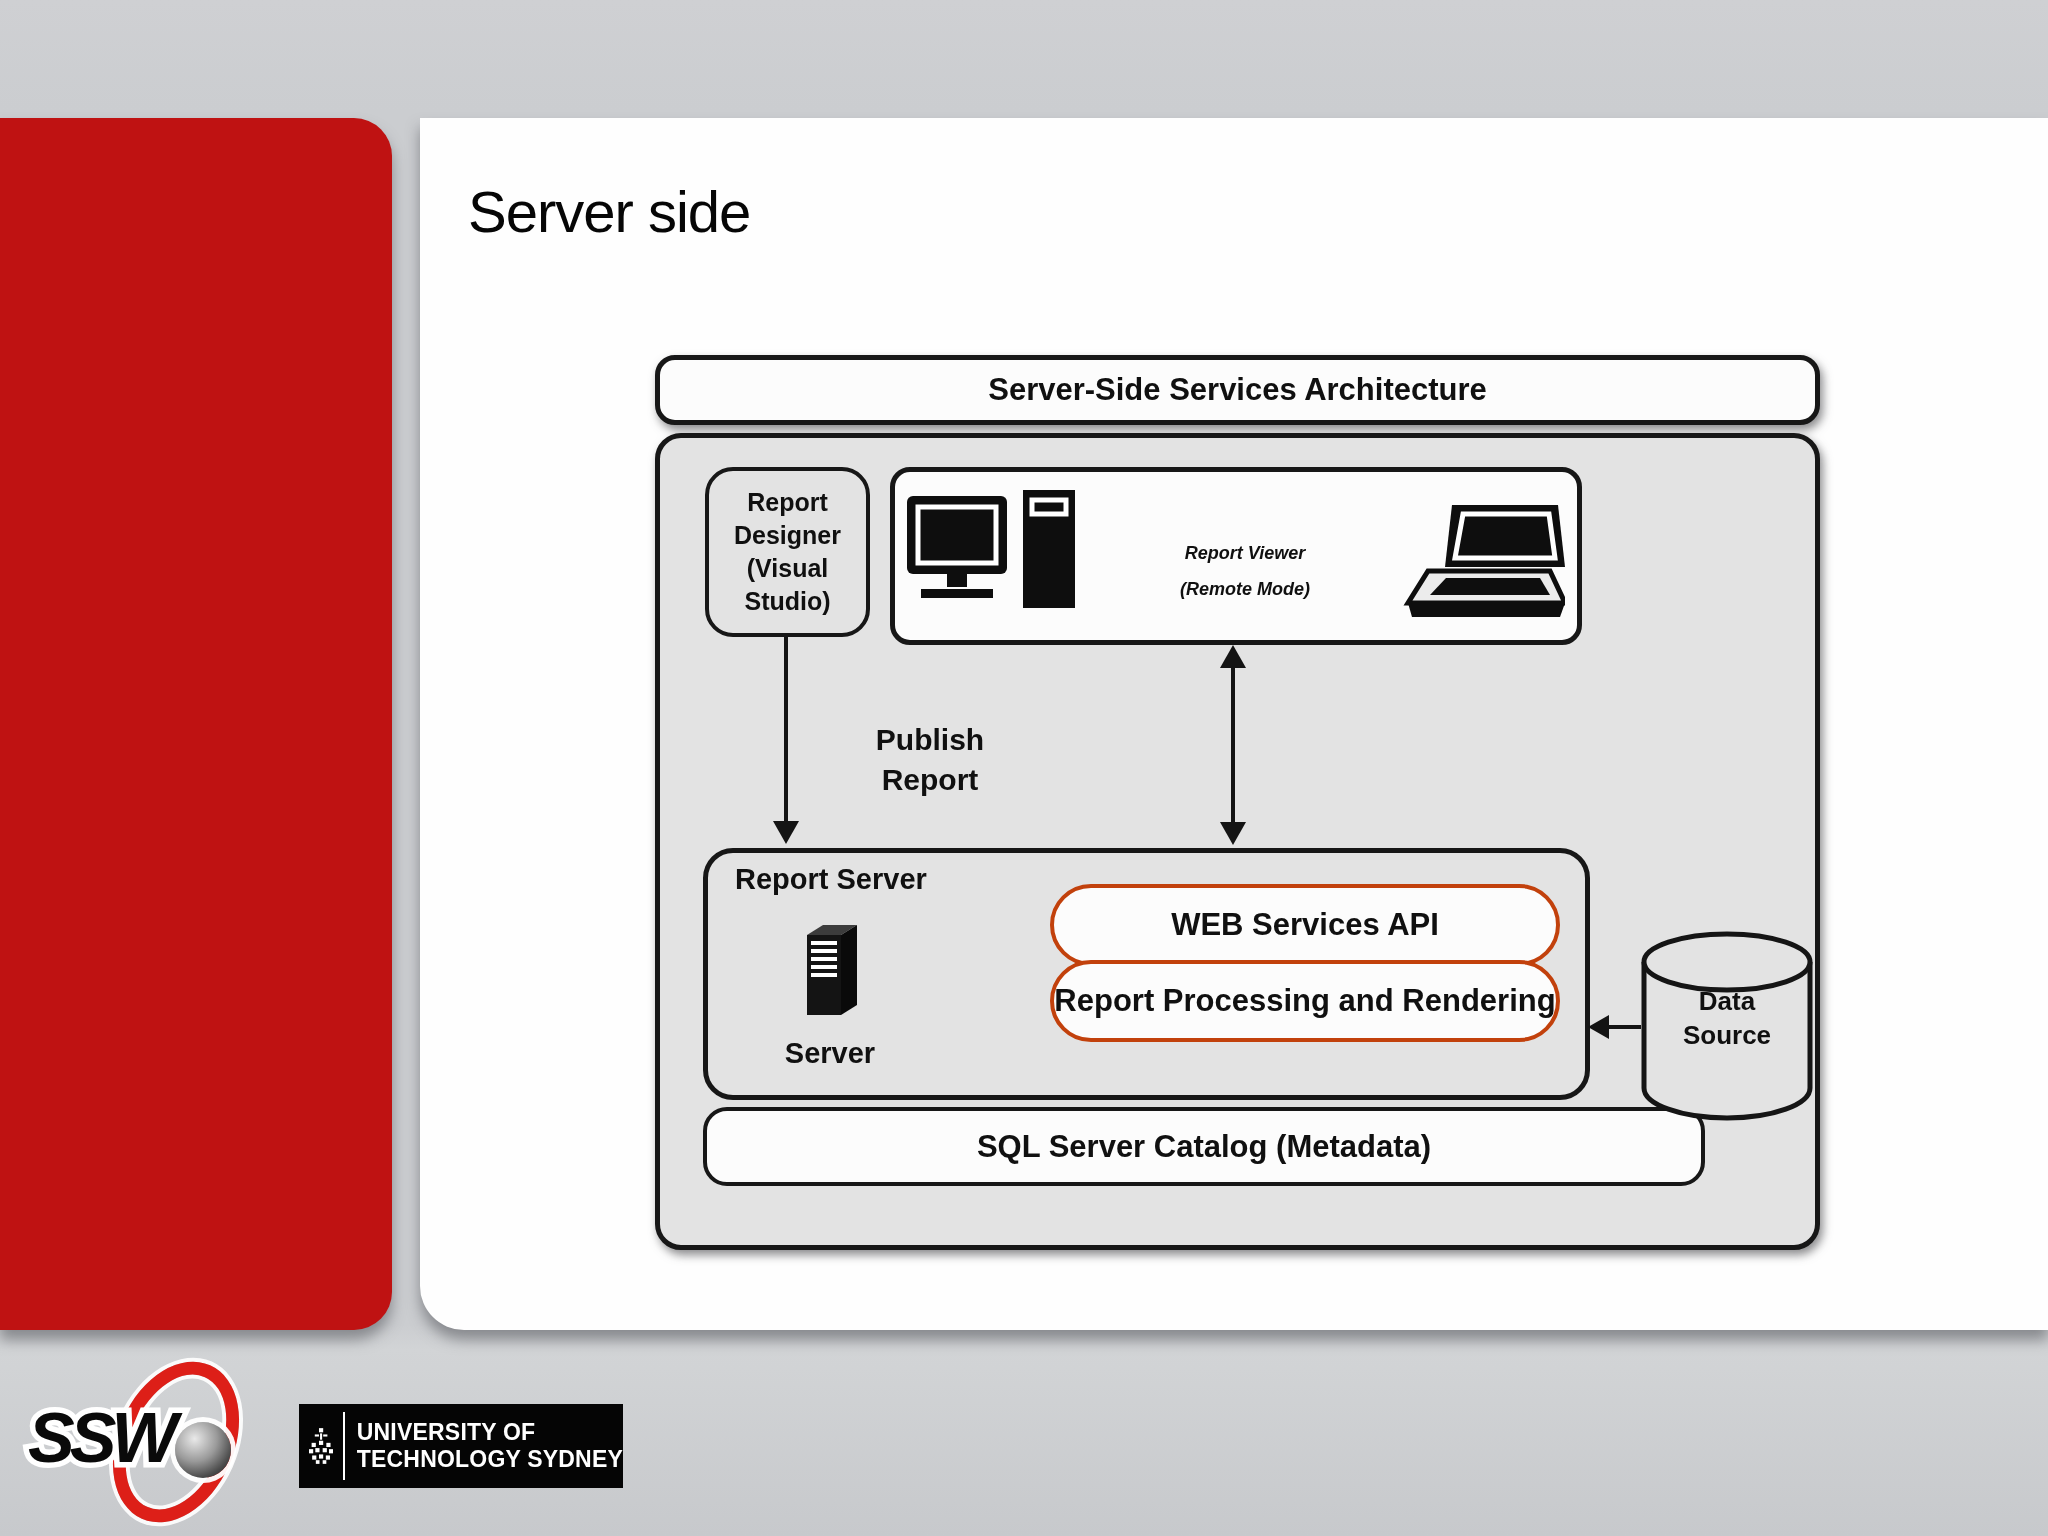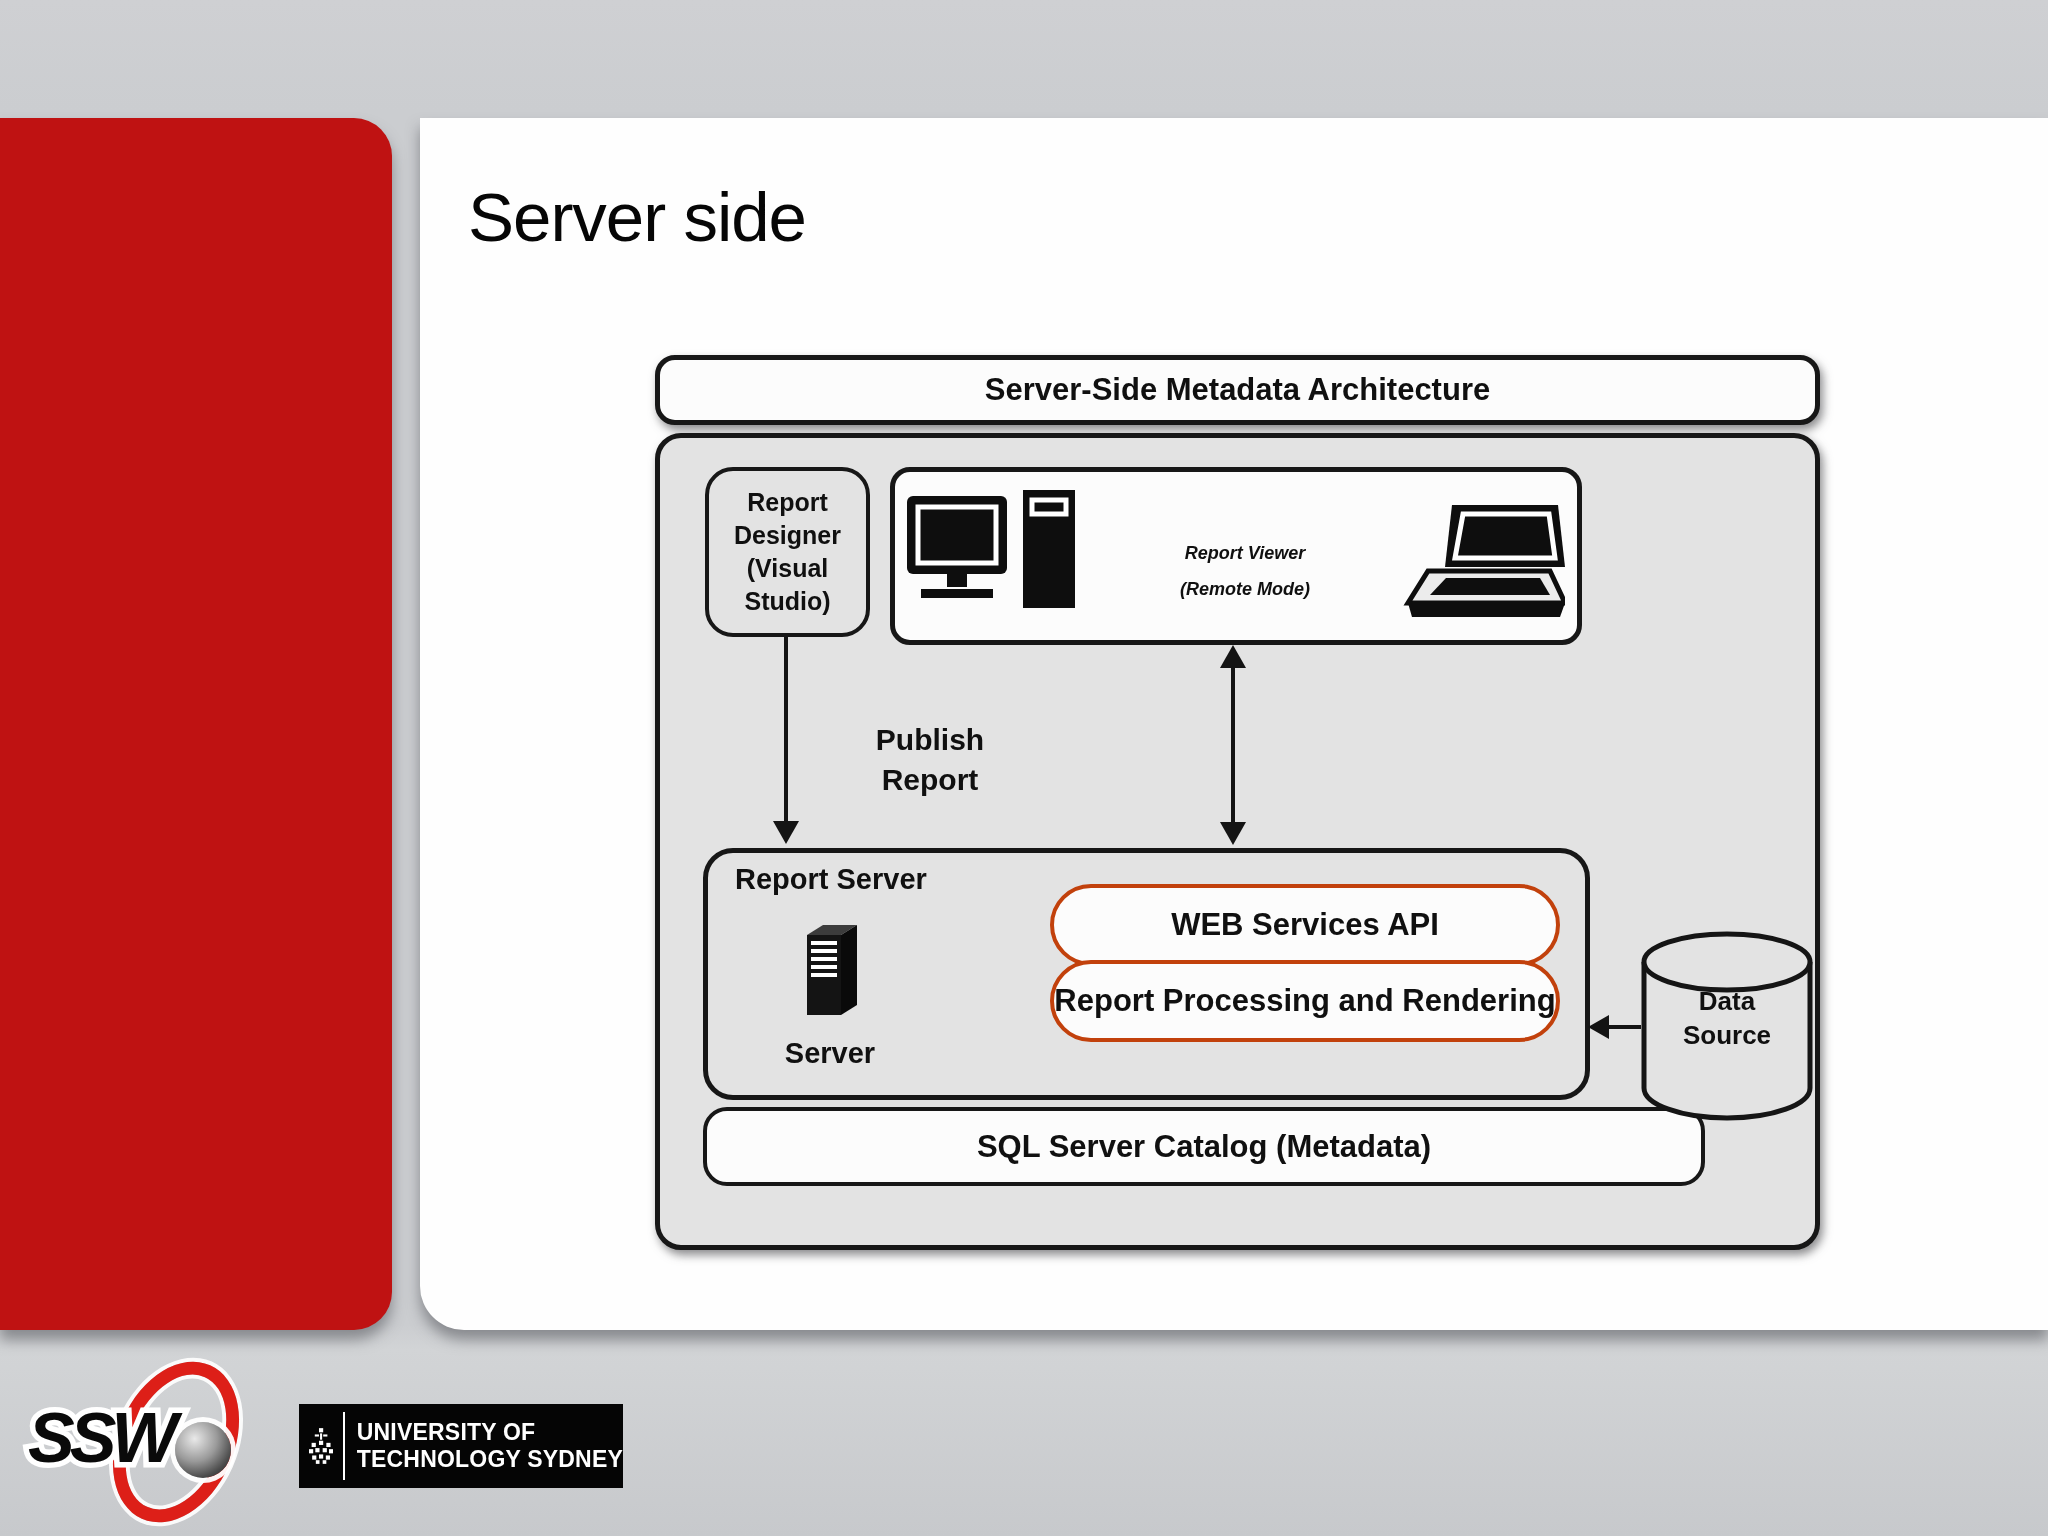--- a/index.html
+++ b/index.html
@@ -14,21 +14,21 @@
     background:#bf1212;border-radius:0 38px 38px 0;
     box-shadow:0 10px 14px rgba(80,82,88,.55);
   }
   
   .content-panel{
     position:absolute;left:420px;top:118px;width:1628px;height:1212px;
     background:#fefefe;border-radius:0 0 0 44px;
     box-shadow:0 10px 14px rgba(80,82,88,.55);
   }
   .slide-title{
-    position:absolute;left:48px;top:60px;font-size:69px;font-weight:400;
+    position:absolute;left:48px;top:60px;font-size:58px;font-weight:400;
     color:#060606;letter-spacing:-1px;white-space:nowrap;
   }
   
   .figure{
     position:absolute;left:235px;top:237px;width:1165px;height:895px;
     filter:drop-shadow(3px 5px 5px rgba(45,45,50,.55));
   }
   .fig-header{
     position:absolute;left:0;top:0;width:1165px;height:70px;box-sizing:border-box;
     background:#fcfcfc;border:5px solid #171717;border-radius:20px;
@@ -118,21 +118,21 @@
 <div class="slide">
 
   <div class="red-panel"></div>
 
   <div class="content-panel">
     <div class="slide-title">Server side</div>
 
     <div class="figure">
 
       <div class="fig-header">
-        <span>Server-Side Metadata Architecture</span>
+        <span>Server-Side Services Architecture</span>
       </div>
 
       <div class="fig-body"></div>
 
       <div class="designer-box">
         <span class="block">Report</span>
         <span class="block">Designer</span>
         <span class="block">(Visual</span>
         <span class="block">Studio)</span>
       </div>

